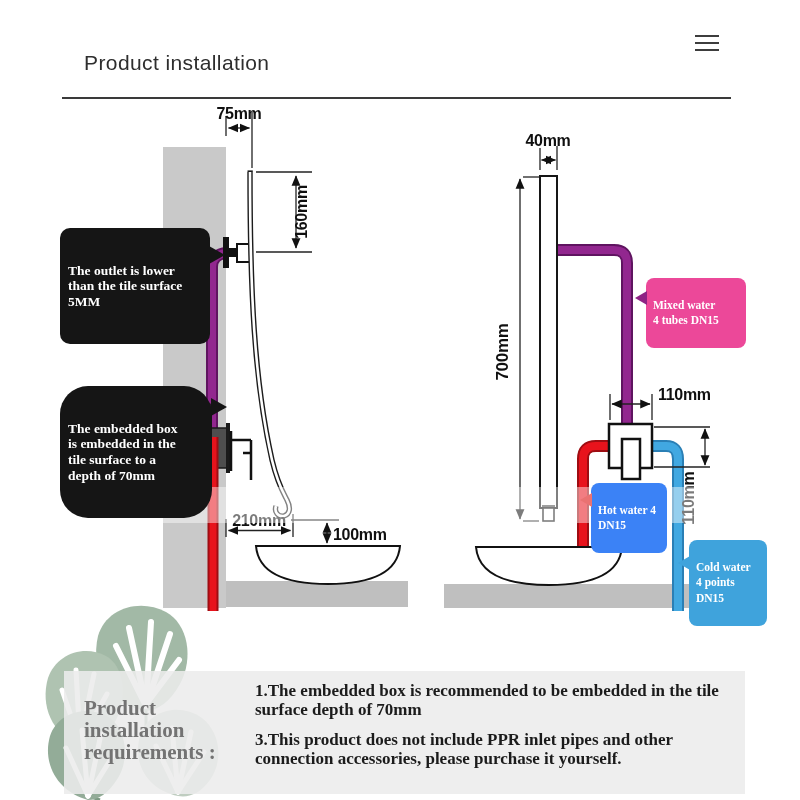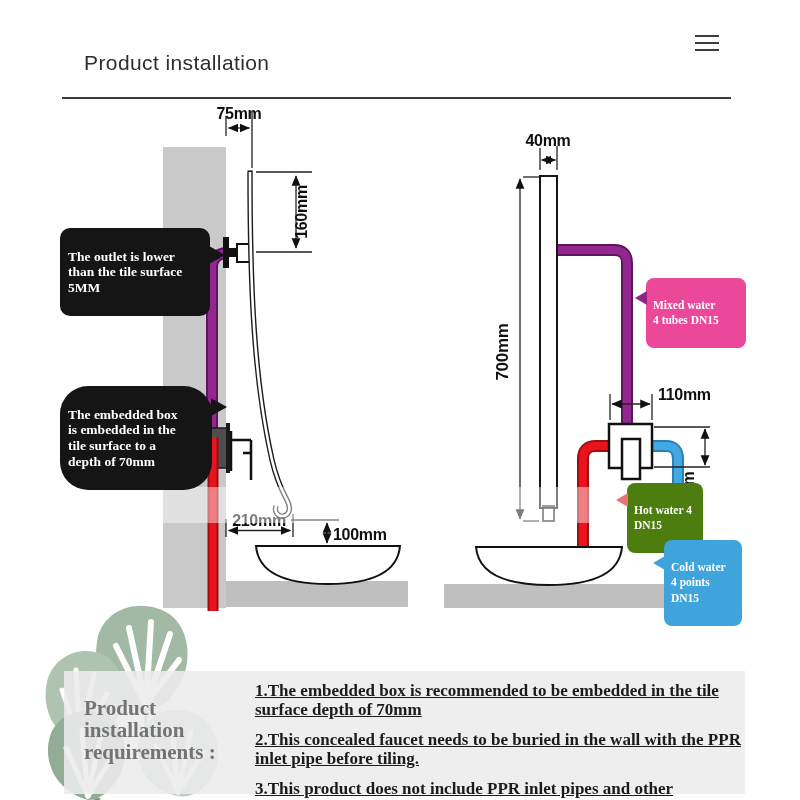--- a/index.html
+++ b/index.html
@@ -12,35 +12,35 @@
   .hamburger{position:absolute;left:695px;top:35px;width:24px;height:16px;cursor:pointer;}
   .hamburger i{display:block;width:24px;height:2.4px;background:#3d3d3d;margin-bottom:4.4px;}
   .divider{position:absolute;left:62px;top:97px;width:669px;height:2.4px;background:#3a3a3a;}
 
   
   #diagram-svg{position:absolute;left:0;top:0;width:800px;height:800px;}
   .dim{font:700 16px "Liberation Sans",sans-serif;fill:#101010;letter-spacing:-.3px;}
 
   
   .callout{position:absolute;color:#fff;font-family:"Liberation Serif",serif;font-weight:700;
-           border-radius:10px;padding:5px 8px;white-space:pre-line;line-height:1.16;}
+           border-radius:10px;padding:19px 8px;white-space:pre-line;line-height:1.16;}
   .co-black{font-size:13.5px;background:#151515;}
   .tail{position:absolute;width:0;height:0;}
   .tail-right{right:-15px;border:9px solid transparent;border-left-width:16px;border-right:0;}
   .tail-left{left:-11px;border:7px solid transparent;border-right-width:12px;border-left:0;}
   .pipe-label{font-size:11.5px;border-radius:8px;line-height:1.35;padding:4px 7px;}
 
   
   .panel{position:absolute;left:64px;top:671px;width:681px;height:123px;
          background:rgba(236,236,236,0.88);}
   .req-heading{position:absolute;left:84px;top:697px;font-family:"Liberation Serif",serif;
                font-weight:700;font-size:21px;line-height:1.05;color:#737373;white-space:pre-line;}
   .req-list{position:absolute;left:255px;top:681px;width:490px;font-family:"Liberation Serif",serif;
             font-weight:700;font-size:17px;line-height:1.12;color:#1b1b1b;}
-  .req-list .item{margin-bottom:11px;text-decoration:underline;}
+  .req-list .item{margin-bottom:11px;}
   #leaves-svg{position:absolute;left:28px;top:596px;width:212px;height:204px;}
   .panel,.req-heading,.req-list{z-index:3;}
   #leaves-svg{z-index:1;}
 </style>
 </head>
 <body>
 
 <div class="hdr-title">Product installation</div>
 <div class="hamburger">
   <i></i>
@@ -192,27 +192,27 @@
 depth of 70mm</span>
   <i class="tail tail-right" style="top: 12px; border-left-color: rgb(21, 21, 21);"></i>
 </div>
 
 <div class="callout pipe-label" style="left: 646px; top: 278px; width: 86px; background: #ec4899;">
   <span>Mixed water
 4 tubes DN15</span>
   <i class="tail tail-left" style="top: 13px; border-right-color: rgb(142, 35, 132);"></i>
 </div>
 
-<div class="callout pipe-label" style="left: 591px; top: 483px; width: 62px; background: #4d7c0f; margin-left: 36px;">
+<div class="callout pipe-label" style="left: 591px; top: 483px; width: 62px; background: #3b82f6;">
   <span>Hot water 4
 DN15</span>
   <i class="tail tail-left" style="top: 10px; border-right-color: rgb(234, 114, 114);"></i>
 </div>
 
-<div class="callout pipe-label" style="left: 664px; top: 540px; width: 64px; background: rgb(63, 163, 220);">
+<div class="callout pipe-label" style="left: 689px; top: 540px; width: 64px; background: rgb(63, 163, 220);">
   <span>Cold water
 4 points
 DN15</span>
   <i class="tail tail-left" style="top: 16px; border-right-color: rgb(63, 163, 220);"></i>
 </div>
 
 <svg id="leaves-svg" viewBox="0 0 212 204">
   <g stroke="#7E9B84" stroke-width="3">
     <path d="M118,112 V170" fill="none"></path>
     <path d="M52,148 L62,190" fill="none"></path>
@@ -256,15 +256,14 @@
     </g>
   </g>
 </svg>
 
 <div class="panel"></div>
 <div class="req-heading">Product
 installation
 requirements :</div>
 <div class="req-list">
   <div class="item">1.The embedded box is recommended to be embedded in the tile surface depth of 70mm</div>
-  <div class="item">2.This concealed faucet needs to be buried in the wall with the PPR inlet pipe before tiling.</div>
   <div class="item">3.This product does not include PPR inlet pipes and other connection accessories, please purchase it yourself.</div>
 </div>
 
 </body></html>

